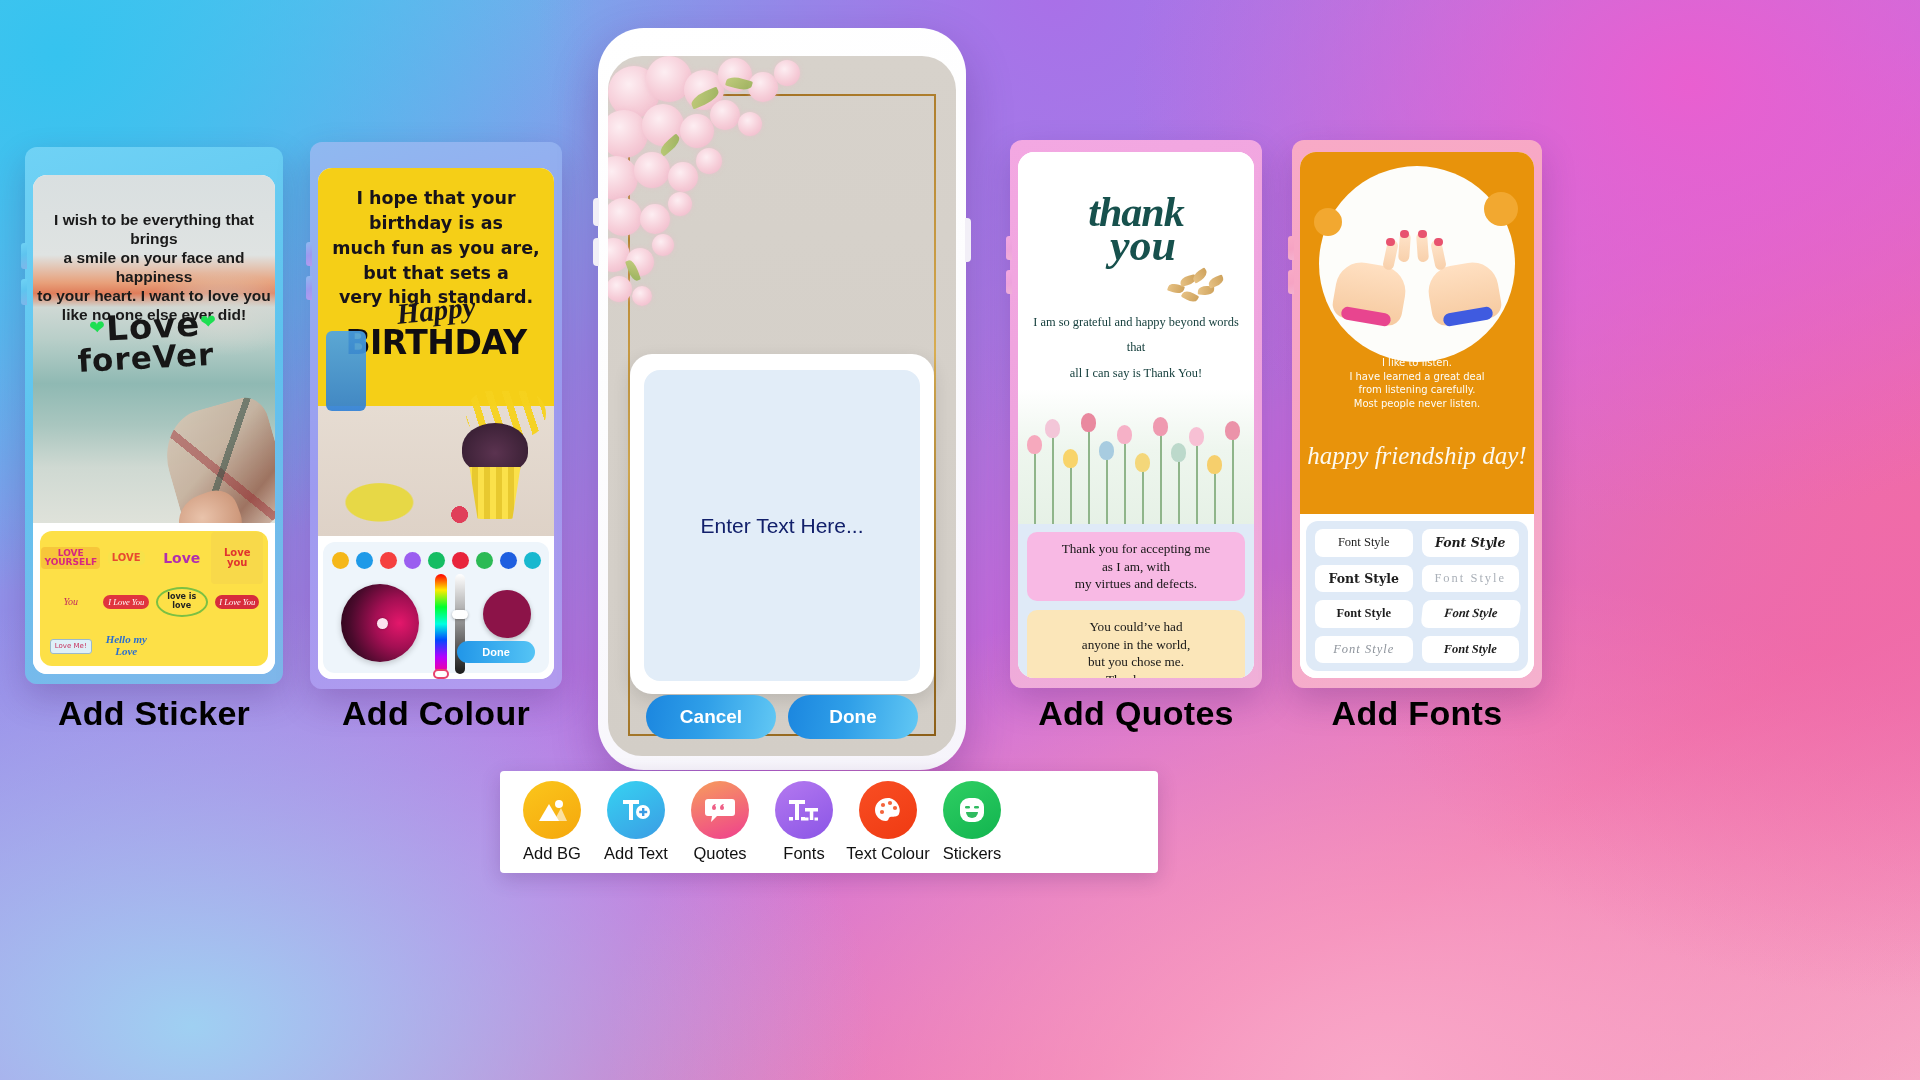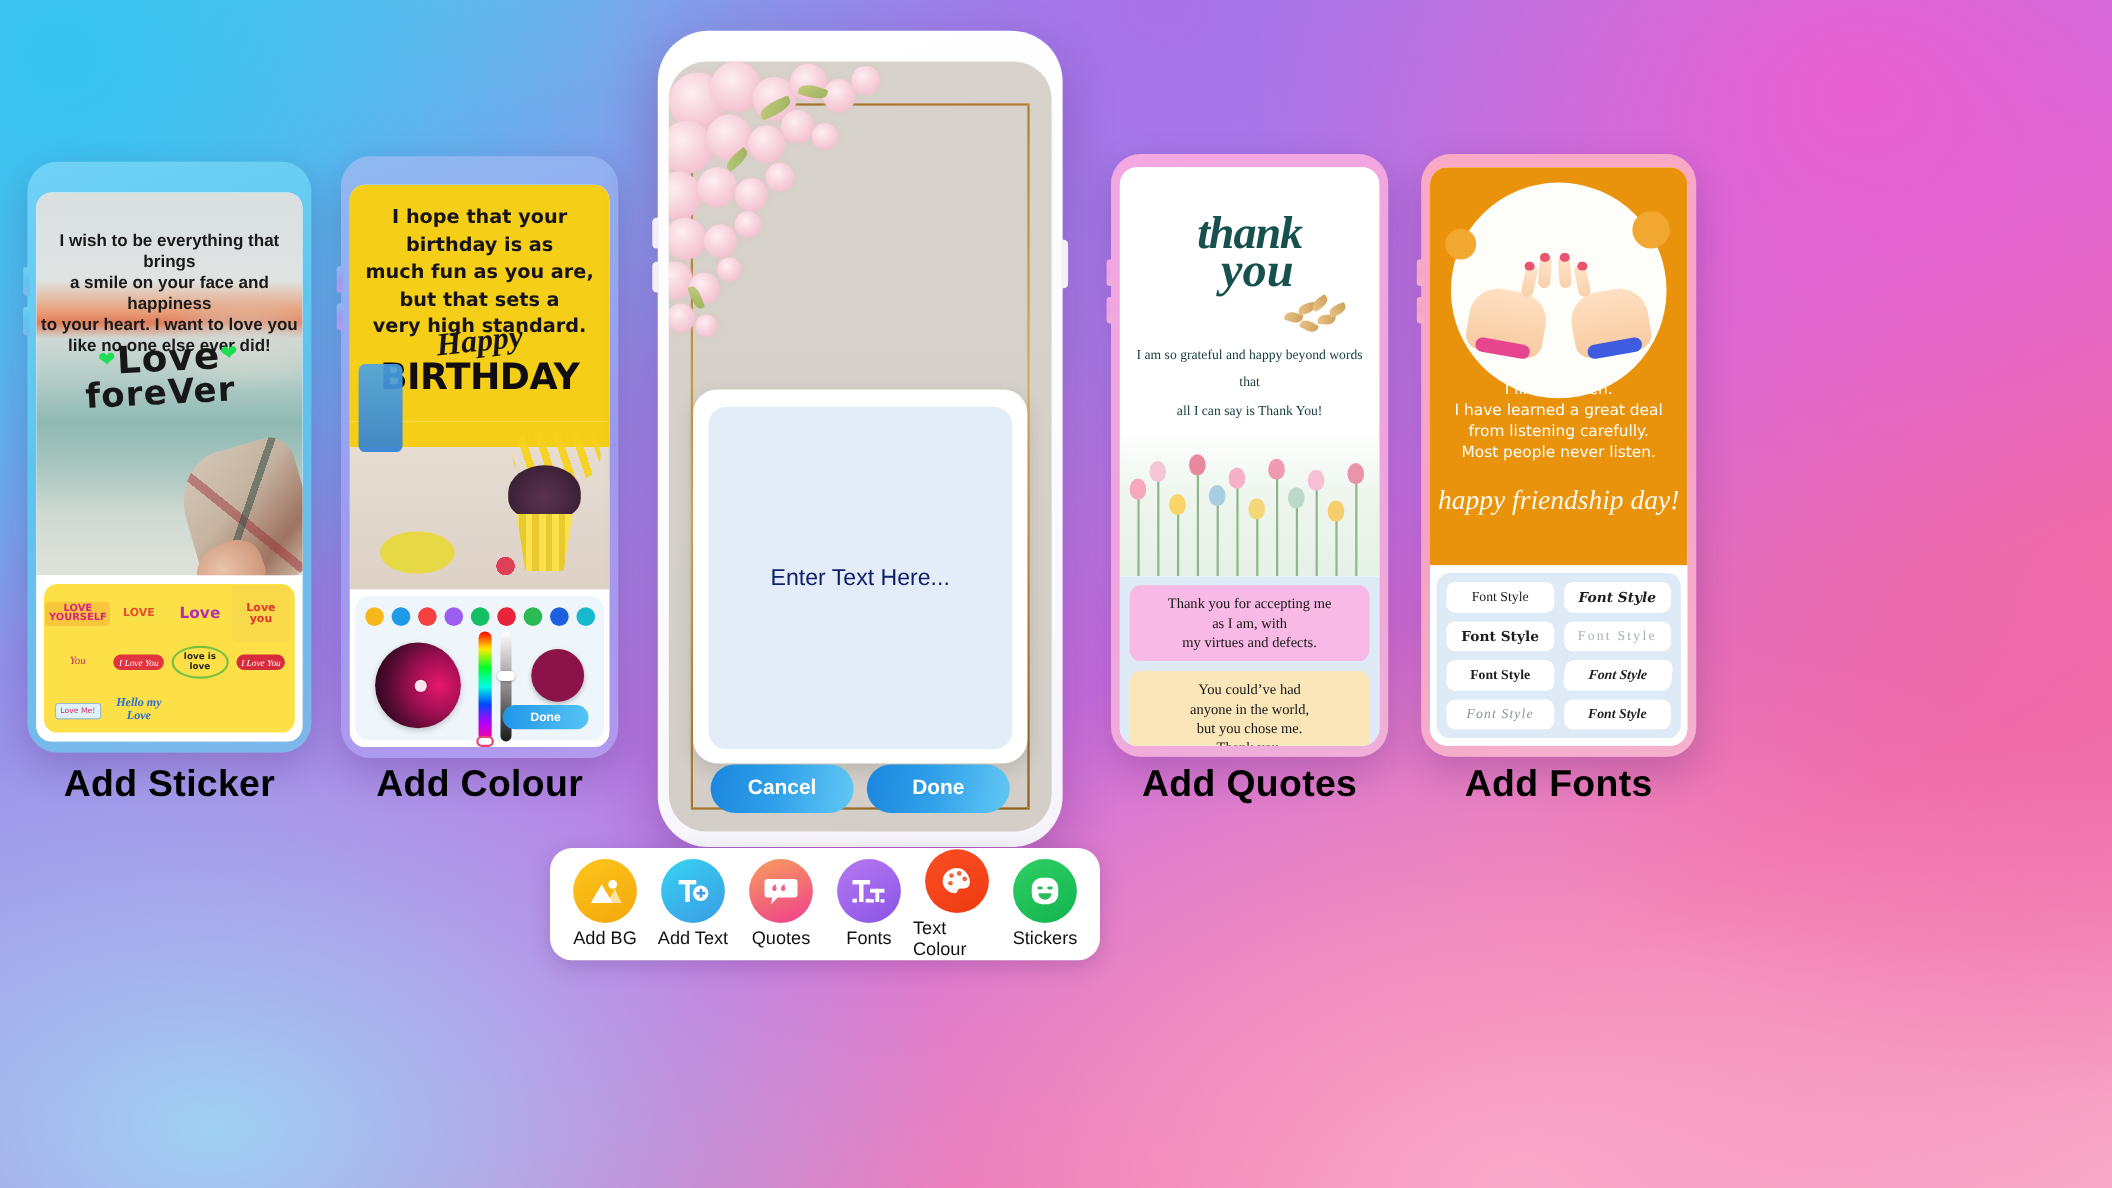--- a/index.html
+++ b/index.html
@@ -13,21 +13,21 @@
       radial-gradient(ellipse 800px 700px at 55% 0%, #a970e8 0%, rgba(169,112,232,0) 65%),
       radial-gradient(ellipse 900px 900px at 3% 5%, #36c3ef 0%, rgba(54,195,239,0) 60%),
       radial-gradient(ellipse 1100px 700px at 10% 95%, #9fd0f2 0%, rgba(159,208,242,0) 62%),
       radial-gradient(ellipse 1200px 800px at 72% 100%, #f9a8c8 0%, rgba(249,168,200,0) 65%),
       linear-gradient(150deg, #58c9ee 0%, #9b87e8 32%, #c86fe0 55%, #ee6aa9 78%, #f7a9c6 100%);
   }
 
   
   .phone {
     position: absolute;
-    border-radius: 27px;
+    border-radius: 12px;
     box-shadow: 0 14px 34px rgba(60,20,90,.22);
   }
   .phone .body {
     position: absolute; inset: 0;
     border-radius: 34px;
     overflow: hidden;
   }
   .phone .screen {
     position: absolute;
     background: #ffffff;
@@ -266,22 +266,22 @@
   .p5-dot2 { position:absolute; right:16px; top:40px; width:34px; height:34px; border-radius:50%;
     background:#f2a830; }
   .p5-hands { position:absolute; left:50%; transform:translateX(-50%); top:66px; width:176px; height:120px; }
   .hand { position:absolute; width:70px; height:58px; border-radius:26px 26px 14px 14px;
           background: linear-gradient(180deg,#ffe0c2,#f6caa0); }
   .cuff { position:absolute; width:50px; height:13px; border-radius:7px; }
   .fing { position:absolute; width:11px; height:30px; border-radius:6px;
           background: linear-gradient(180deg,#ffe5cb,#f8d0ab); }
   .nail { position:absolute; width:9px; height:8px; border-radius:4px; background:#e8536f; }
   .p5-text {
-    position:absolute; left:6px; right:6px; top:193px; text-align:center;
-    font-family:"DejaVu Sans", sans-serif; font-size:14px; line-height:1.35; color:#fdfdf8;
+    position:absolute; left:6px; right:6px; top:204px; text-align:center;
+    font-family:"DejaVu Sans", sans-serif; font-size:10px; line-height:1.35; color:#fdfdf8;
   }
   .p5-happy {
     position:absolute; left:0; right:0; top:290px; text-align:center;
     font-family:"Liberation Serif", serif; font-style:italic; font-size:25px; color:#fdfaf0;
   }
   .p5-fonts { position:absolute; left:0; right:0; top:362px; bottom:0; background:#fff; padding:7px 6px; }
   .p5-fgrid { width:100%; height:100%; background:#dfeaf7; border-radius:12px;
     display:grid; grid-template-columns:1fr 1fr; grid-template-rows:repeat(4,1fr); gap:8px 9px; padding:8px 9px; }
   .fcell { background:#fff; border-radius:8px; display:flex; align-items:center; justify-content:center;
            font-size:12.5px; color:#1d1d1d; cursor:pointer; }
@@ -289,22 +289,22 @@
   .f2 { font-family:"DejaVu Serif", serif; font-weight:700; font-style:italic; }
   .f3 { font-family:"DejaVu Serif", serif; font-weight:700; }
   .f4 { font-family:"Liberation Serif", serif; color:#aab0b8; letter-spacing:2px; }
   .f5 { font-family:"Liberation Serif", serif; font-weight:600; }
   .f6 { font-family:"Liberation Serif", serif; font-style:italic; font-weight:600; transform:skewX(-6deg); }
   .f7 { font-family:"Liberation Serif", serif; font-style:italic; color:#8e949c; letter-spacing:1px; }
   .f8 { font-family:"Liberation Serif", serif; font-style:italic; font-weight:700; }
 
   
   #toolbar {
-    position:absolute; left:500px; top:771px; width:500px; height:102px;
-    background:#ffffff; border-radius:20px; box-shadow:0 6px 20px rgba(60,20,90,.2);
+    position:absolute; left:500px; top:771px; width:658px; height:102px;
+    background:#ffffff; border-radius:4px; box-shadow:0 6px 20px rgba(60,20,90,.2);
     display:flex; align-items:center; justify-content:flex-start; padding:0 10px;
   }
   .tbitem { display:flex; flex-direction:column; align-items:center; gap:5px; cursor:pointer; width:84px; }
   .tbicon { width:58px; height:58px; border-radius:50%; display:flex; align-items:center; justify-content:center;
             position:relative; }
   .tblabel { font-size:16.5px; color:#111; }
 
   .ic-bg   { background: linear-gradient(150deg,#fbc61c,#f5a70c); }
   .ic-text { background: linear-gradient(150deg,#36d3f2,#3b9ce4); }
   .ic-quot { background: linear-gradient(160deg,#f79e5c,#ef3f8e); }

